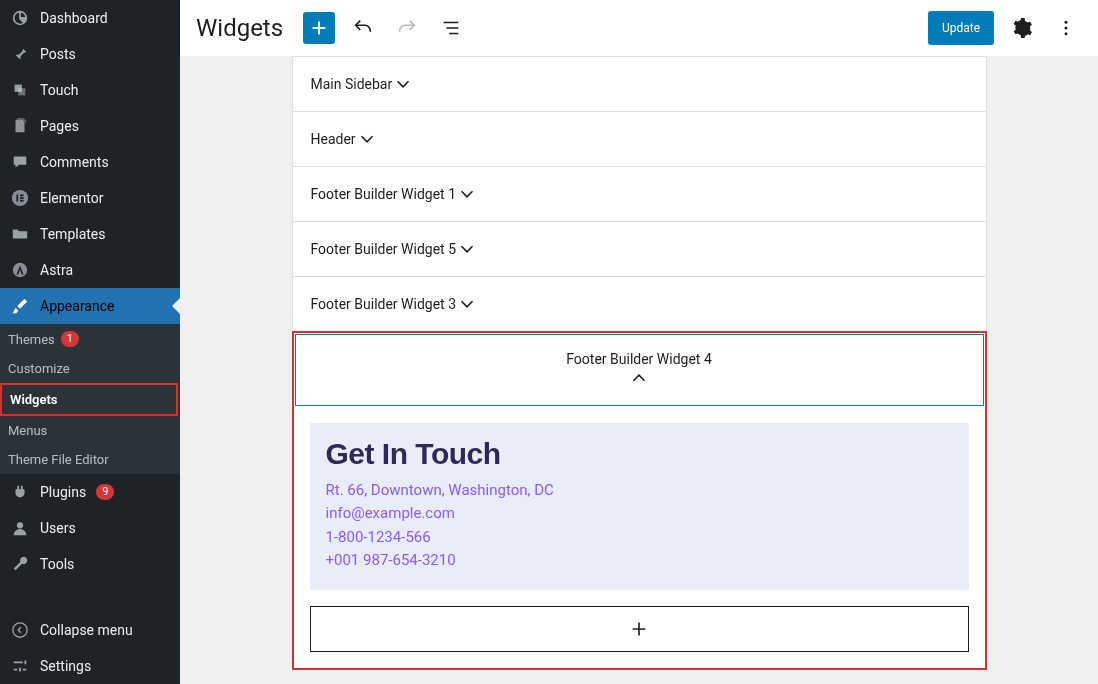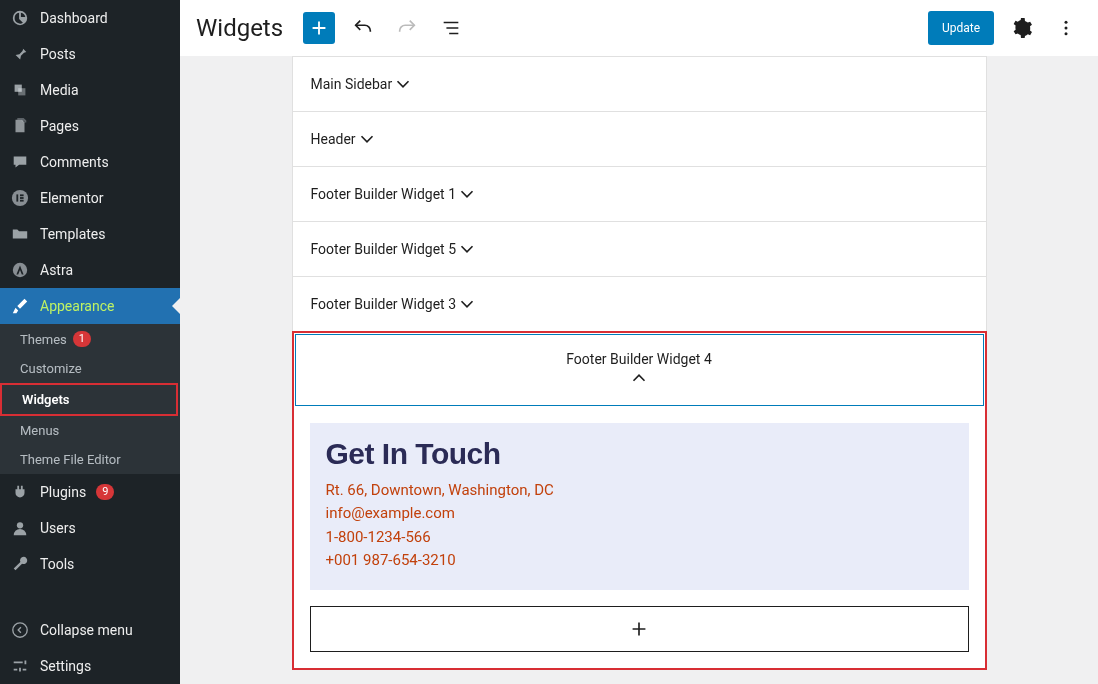--- a/index.html
+++ b/index.html
@@ -2,28 +2,28 @@
 <html><head>
 <meta charset="utf-8">
 <style>
   * { box-sizing: border-box; margin: 0; padding: 0; font-family: -apple-system, BlinkMacSystemFont, "Segoe UI", Roboto, sans-serif; }
   body { width: 1098px; height: 684px; overflow: hidden; display: flex; background: #f0f0f1; }
   
   
   .sidebar { width: 180px; background: #1d2327; color: #f0f0f1; font-size: 14px; display: flex; flex-direction: column; }
   .side-item { display: flex; align-items: center; padding: 8px 10px; color: #eee; cursor: pointer; gap: 10px; position: relative; }
   .side-item .ic { width: 20px; height: 20px; display: flex; align-items: center; justify-content: center; color: rgba(240,246,252,.6); }
-  .side-item.active { background: #2271b1; color: #bef264; }
+  .side-item.active { background: #2271b1; color: #000000; }
   .side-item.active .ic { color: #fff; }
   .side-item.active::after {
     content: ""; position: absolute; right: 0; top: 50%; transform: translateY(-50%);
     border: 8px solid transparent; border-right-color: #f0f0f1;
   }
   .side-sub { display: flex; flex-direction: column; background: #2c3338; }
-  .side-sub .sub-item { padding: 7px 20px; color: rgba(240,246,252,.7); font-size: 13px; cursor: pointer; display: flex; align-items: center; gap: 6px; }
+  .side-sub .sub-item { padding: 7px 8px; color: rgba(240,246,252,.7); font-size: 13px; cursor: pointer; display: flex; align-items: center; gap: 6px; }
   .side-sub .sub-item.current { color: #fff; font-weight: 600; }
   .side-sub .sub-item.hl { border: 2px solid #d82e34; margin-right: 2px;}
   .badge { background: #d63638; color: #fff; border-radius: 10px; font-size: 11px; padding: 0 6px; line-height: 16px; min-width: 16px; text-align: center; display: inline-block; }
   .collapse { margin-top: auto; }
   
   
   .main { flex: 1; display: flex; flex-direction: column; background: #fff; }
   .toolbar { height: 56px; display: flex; align-items: center; padding: 0 16px; gap: 12px; border-bottom: 1px solid #fff; background: #fff; }
   .page-title { font-size: 24px; font-weight: 400; color: #1e1e1e; margin-right: 8px; }
   .square-btn { width: 32px; height: 32px; display: flex; align-items: center; justify-content: center; border-radius: 3px; cursor: pointer; color: #1e1e1e; }
@@ -36,21 +36,21 @@
   .panel { background: #fff; border: 1px solid #e0e0e0; margin-top: 0; }
   .panel + .panel { margin-top: -1px; }
   .panel-head { display: flex; align-items: center; justify-content: flex-start; padding: 16px 18px; cursor: pointer; font-size: 14px; color: #1e1e1e; }
   
   .panel.selected { border: 2px solid #d82e34; position: relative; }
   .panel.selected .panel-head { border: 1.5px solid #007cba; margin: 1px; flex-direction: column; }
   .panel.selected .panel-body { padding: 16px; }
   
   .widget-block { background: #e9ecf9; padding: 14px 16px 18px 16px; }
   .widget-heading { font-size: 30px; font-weight: 800; color: #2b2b56; font-family: Arial, sans-serif; margin-bottom: 8px; letter-spacing: -0.5px; }
-  .widget-text { font-size: 15px; color: #c2410c; line-height: 1.55; }
+  .widget-text { font-size: 15px; color: #8b5cf6; line-height: 1.55; }
   
   .add-block { margin-top: 16px; border: 1px solid #1e1e1e; height: 46px; display: flex; align-items: center; justify-content: center; cursor: pointer; font-size: 22px; background: #fff; }
   
   svg { display: block; }
 </style>
 </head>
 <body>
 
 <div class="sidebar">
   <div class="side-item">
@@ -69,21 +69,21 @@
     </span>
     <span>Posts</span>
   </div>
   <div class="side-item">
     <span class="ic">
       <svg width="18" height="18" viewBox="0 0 20 20" fill="currentColor">
           <path d="M4 4h8v8H4z"></path>
           <path d="M8 8h8v8H8z" opacity=".6"></path>
         </svg>
     </span>
-    <span>Media</span>
+    <span>Touch</span>
   </div>
   <div class="side-item">
     <span class="ic">
       <svg width="18" height="18" viewBox="0 0 20 20" fill="currentColor">
           <path d="M5 3h7l3 3v11H5z" opacity=".9"></path>
           <path d="M7 1h7l3 3v2h-2V5h-3V3H7z" opacity=".5"></path>
         </svg>
     </span>
     <span>Pages</span>
   </div>

